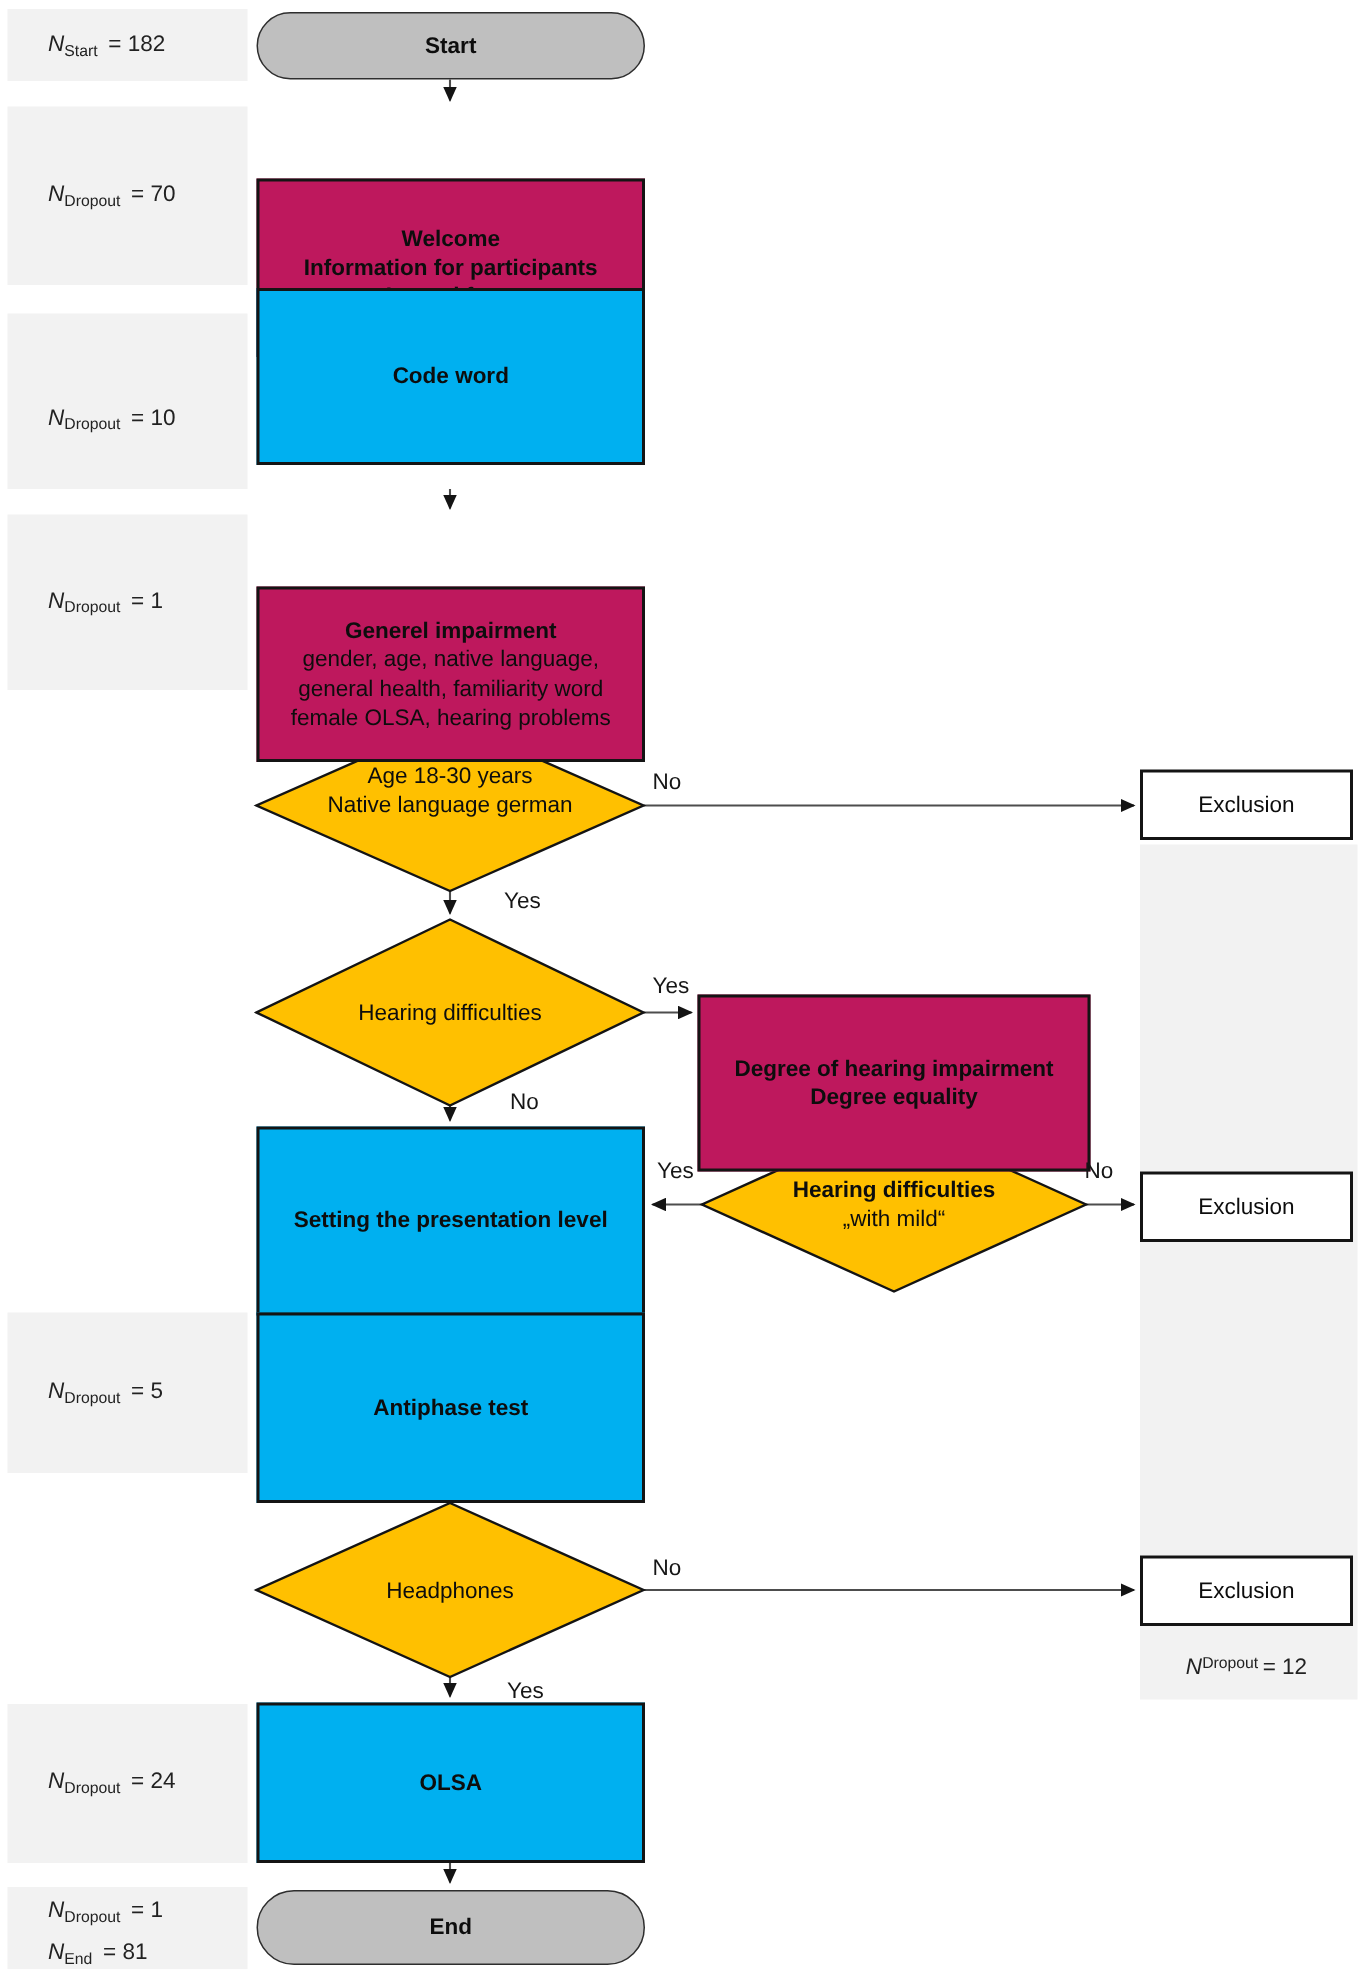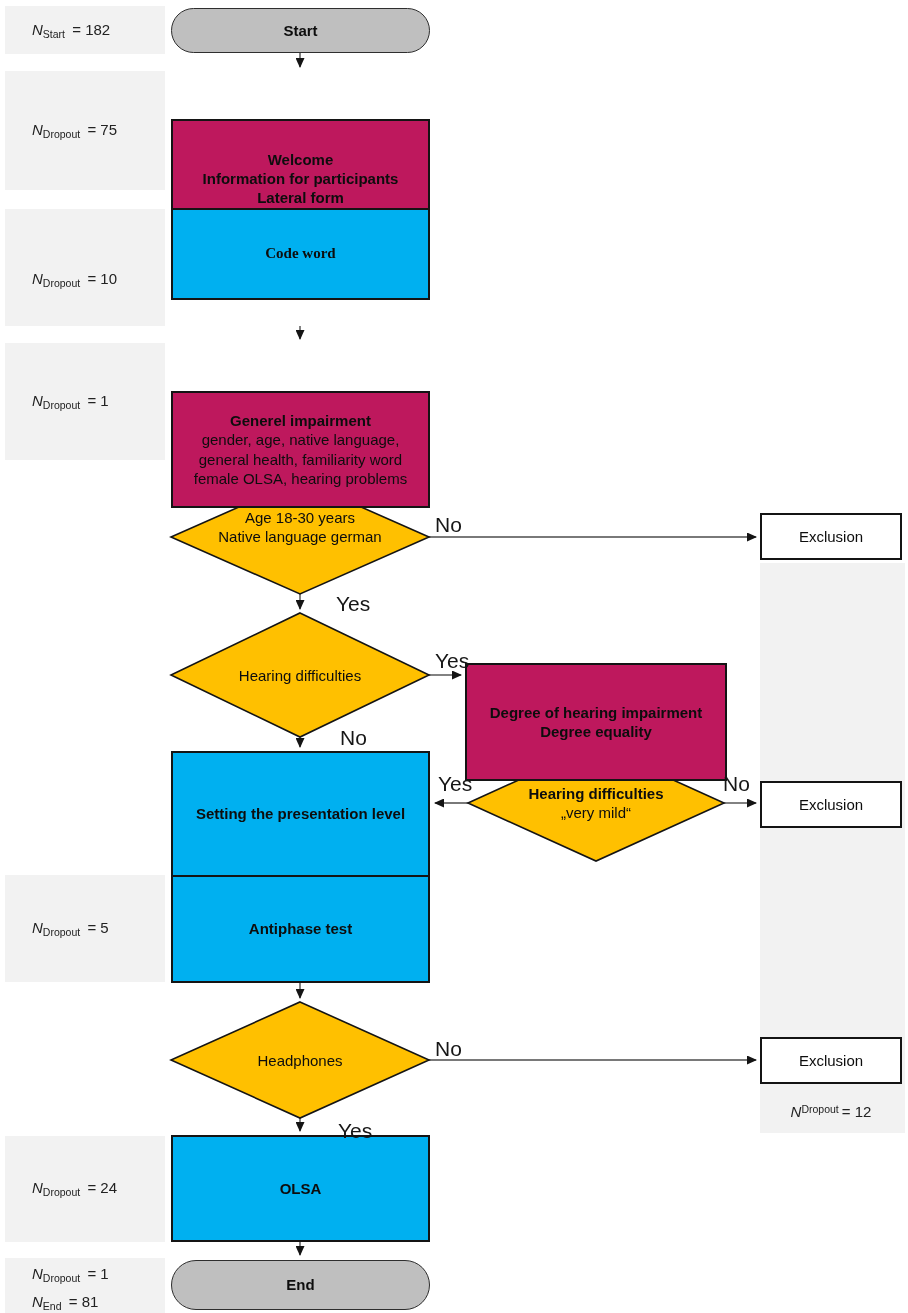--- a/index.html
+++ b/index.html
@@ -20,21 +20,21 @@
   .blue{background:#00B0F0;}
   .terminal{
     background:#BFBFBF;border:1.6px solid #2e2e2e;border-radius:27px;font-weight:bold;
   }
   .exclusion{background:#ffffff;border:2px solid #141414;font-weight:normal;}
   .bold{font-weight:bold;}
   .svglayer{position:absolute;left:0;top:0;}
   .dtext{
     position:absolute;text-align:center;font-size:15px;line-height:19px;color:#0d0d0d;
   }
-  .elabel{position:absolute;font-size:21px;color:#161616;}
+  .elabel{position:absolute;font-size:15px;color:#161616;}
   .nlabel{position:absolute;font-size:15px;color:#222;white-space:nowrap;}
   .nvar{font-style:italic;}
   .nsub{font-size:10.5px;vertical-align:-3px;}
   .neq{margin-left:3px;}
   .nrow{line-height:23px;}
 </style>
 </head>
 <body>
 
 <div class="canvas">
@@ -82,39 +82,39 @@
   <div class="node terminal" style="left:171px;top:8px;width:259px;height:45px;">
     <div>Start</div>
   </div>
 
   <div class="node rect green bold" style="left:171px;top:71px;width:259px;height:119px;">
     <div>Welcome</div>
     <div>Information for participants</div>
     <div>Lateral form</div>
   </div>
 
-  <div class="node rect blue bold" style="left:171px;top:208px;width:259px;height:92px;font-family:Liberation Serif, serif;">
+  <div class="node rect blue bold" style="left:171px;top:192px;width:259px;height:118px;">
     <div>Code word</div>
   </div>
 
   <div class="node rect green" style="left:171px;top:343px;width:259px;height:117px;">
     <div class="bold">Generel impairment</div>
     <div>gender, age, native language, general health, familiarity word female OLSA, hearing problems</div>
   </div>
 
   <div class="node rect green bold" style="left:465px;top:615px;width:262px;height:118px;">
     <div>Degree of hearing impairment</div>
     <div>Degree equality</div>
   </div>
 
   <div class="node rect blue bold" style="left:171px;top:751px;width:259px;height:126px;">
     <div>Setting the presentation level</div>
   </div>
 
-  <div class="node rect blue bold" style="left:171px;top:875px;width:259px;height:108px;">
+  <div class="node rect blue bold" style="left:171px;top:875px;width:259px;height:127px;">
     <div>Antiphase test</div>
   </div>
 
   <div class="node rect blue bold" style="left:171px;top:1135px;width:259px;height:107px;">
     <div>OLSA</div>
   </div>
 
   <div class="node terminal" style="left:171px;top:1260px;width:259px;height:50px;">
     <div>End</div>
   </div>
@@ -131,42 +131,42 @@
 
   <div class="dtext" style="left:181px;top:508px;width:238px;">
     <div>Age 18-30 years</div>
     <div>Native language german</div>
   </div>
   <div class="dtext" style="left:181px;top:666px;width:238px;">
     <div>Hearing difficulties</div>
   </div>
   <div class="dtext" style="left:478px;top:784px;width:236px;">
     <div class="bold">Hearing difficulties</div>
-    <div>„very mild“</div>
+    <div>„with mild“</div>
   </div>
   <div class="dtext" style="left:181px;top:1051px;width:238px;">
     <div>Headphones</div>
   </div>
 
   <div class="elabel" style="left:435px;top:513px;">No</div>
   <div class="elabel" style="left:336px;top:592px;">Yes</div>
   <div class="elabel" style="left:435px;top:649px;">Yes</div>
   <div class="elabel" style="left:340px;top:726px;">No</div>
   <div class="elabel" style="left:438px;top:772px;">Yes</div>
   <div class="elabel" style="left:723px;top:772px;">No</div>
   <div class="elabel" style="left:435px;top:1037px;">No</div>
   <div class="elabel" style="left:338px;top:1119px;">Yes</div>
 
   <div class="nlabel" style="left:32px;top:21px;">
     <span class="nvar">N</span><sub class="nsub">Start</sub>
     <span class="neq">= 182</span>
   </div>
   <div class="nlabel" style="left:32px;top:121px;">
     <span class="nvar">N</span><sub class="nsub">Dropout</sub>
-    <span class="neq">= 75</span>
+    <span class="neq">= 70</span>
   </div>
   <div class="nlabel" style="left:32px;top:270px;text-align:center;">
     <span class="nvar">N</span><sub class="nsub">Dropout</sub>
     <span class="neq">= 10</span>
   </div>
   <div class="nlabel" style="left:32px;top:392px;">
     <span class="nvar">N</span><sub class="nsub">Dropout</sub>
     <span class="neq">= 1</span>
   </div>
   <div class="nlabel" style="left:32px;top:919px;">

